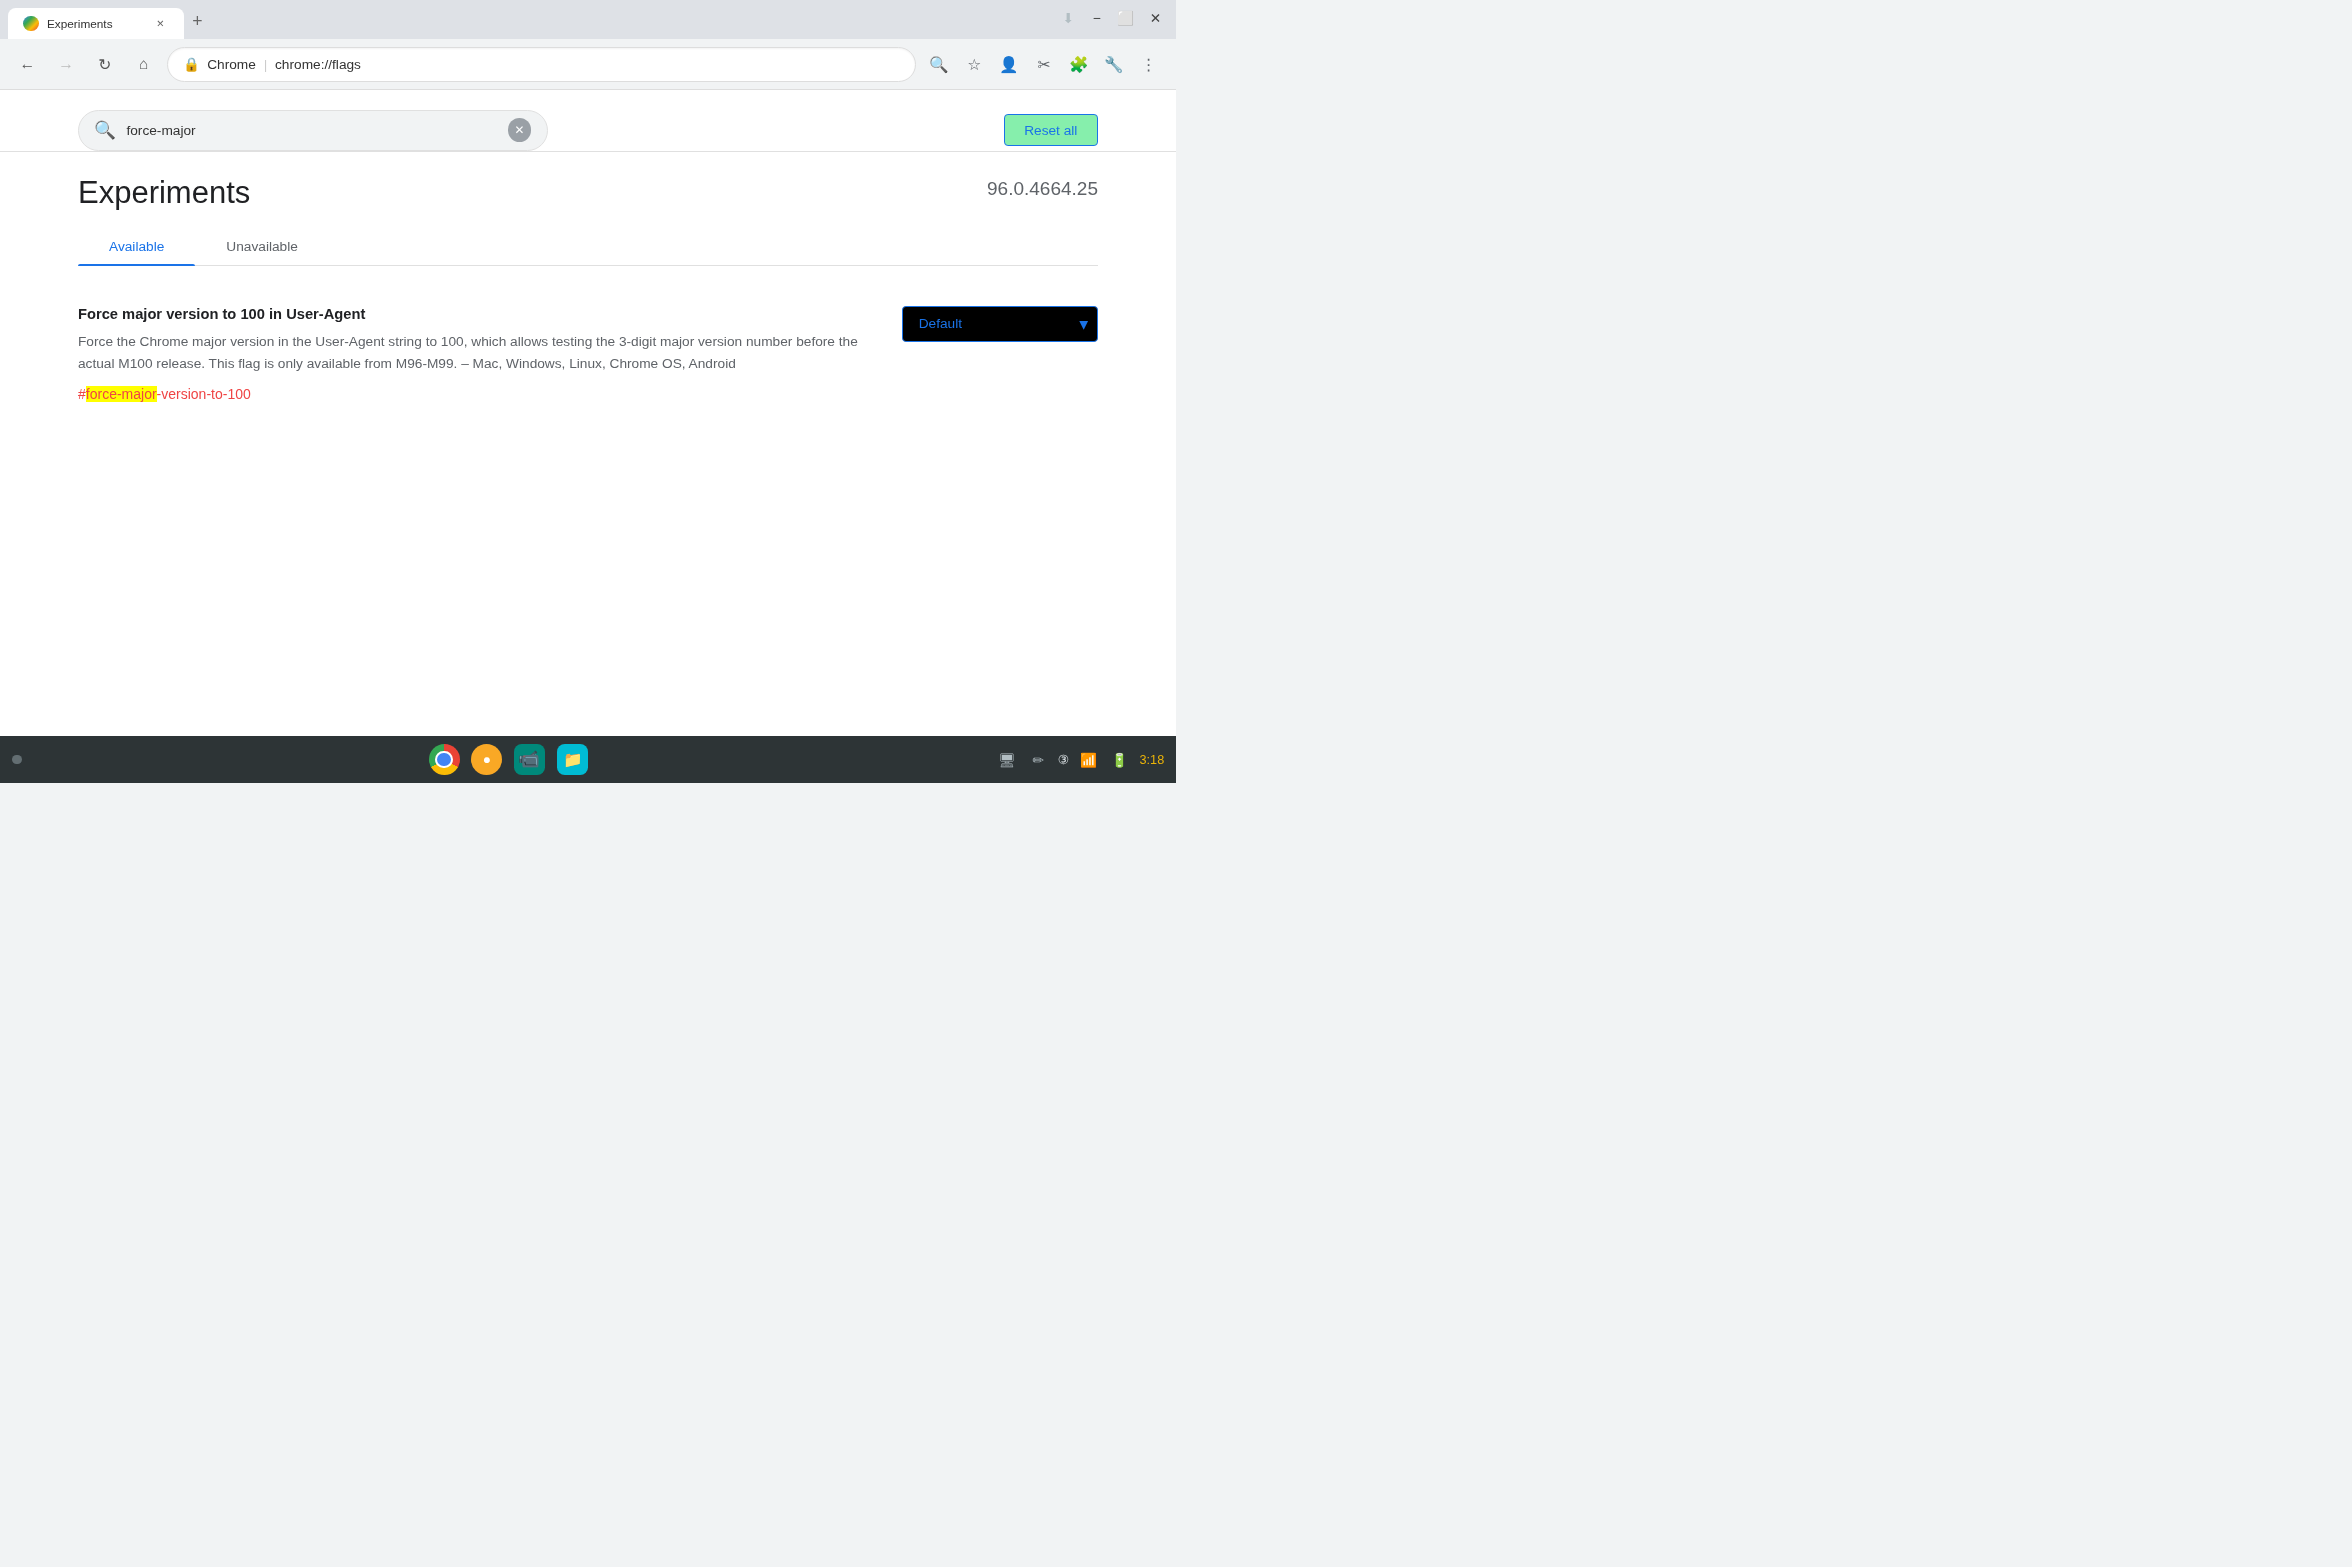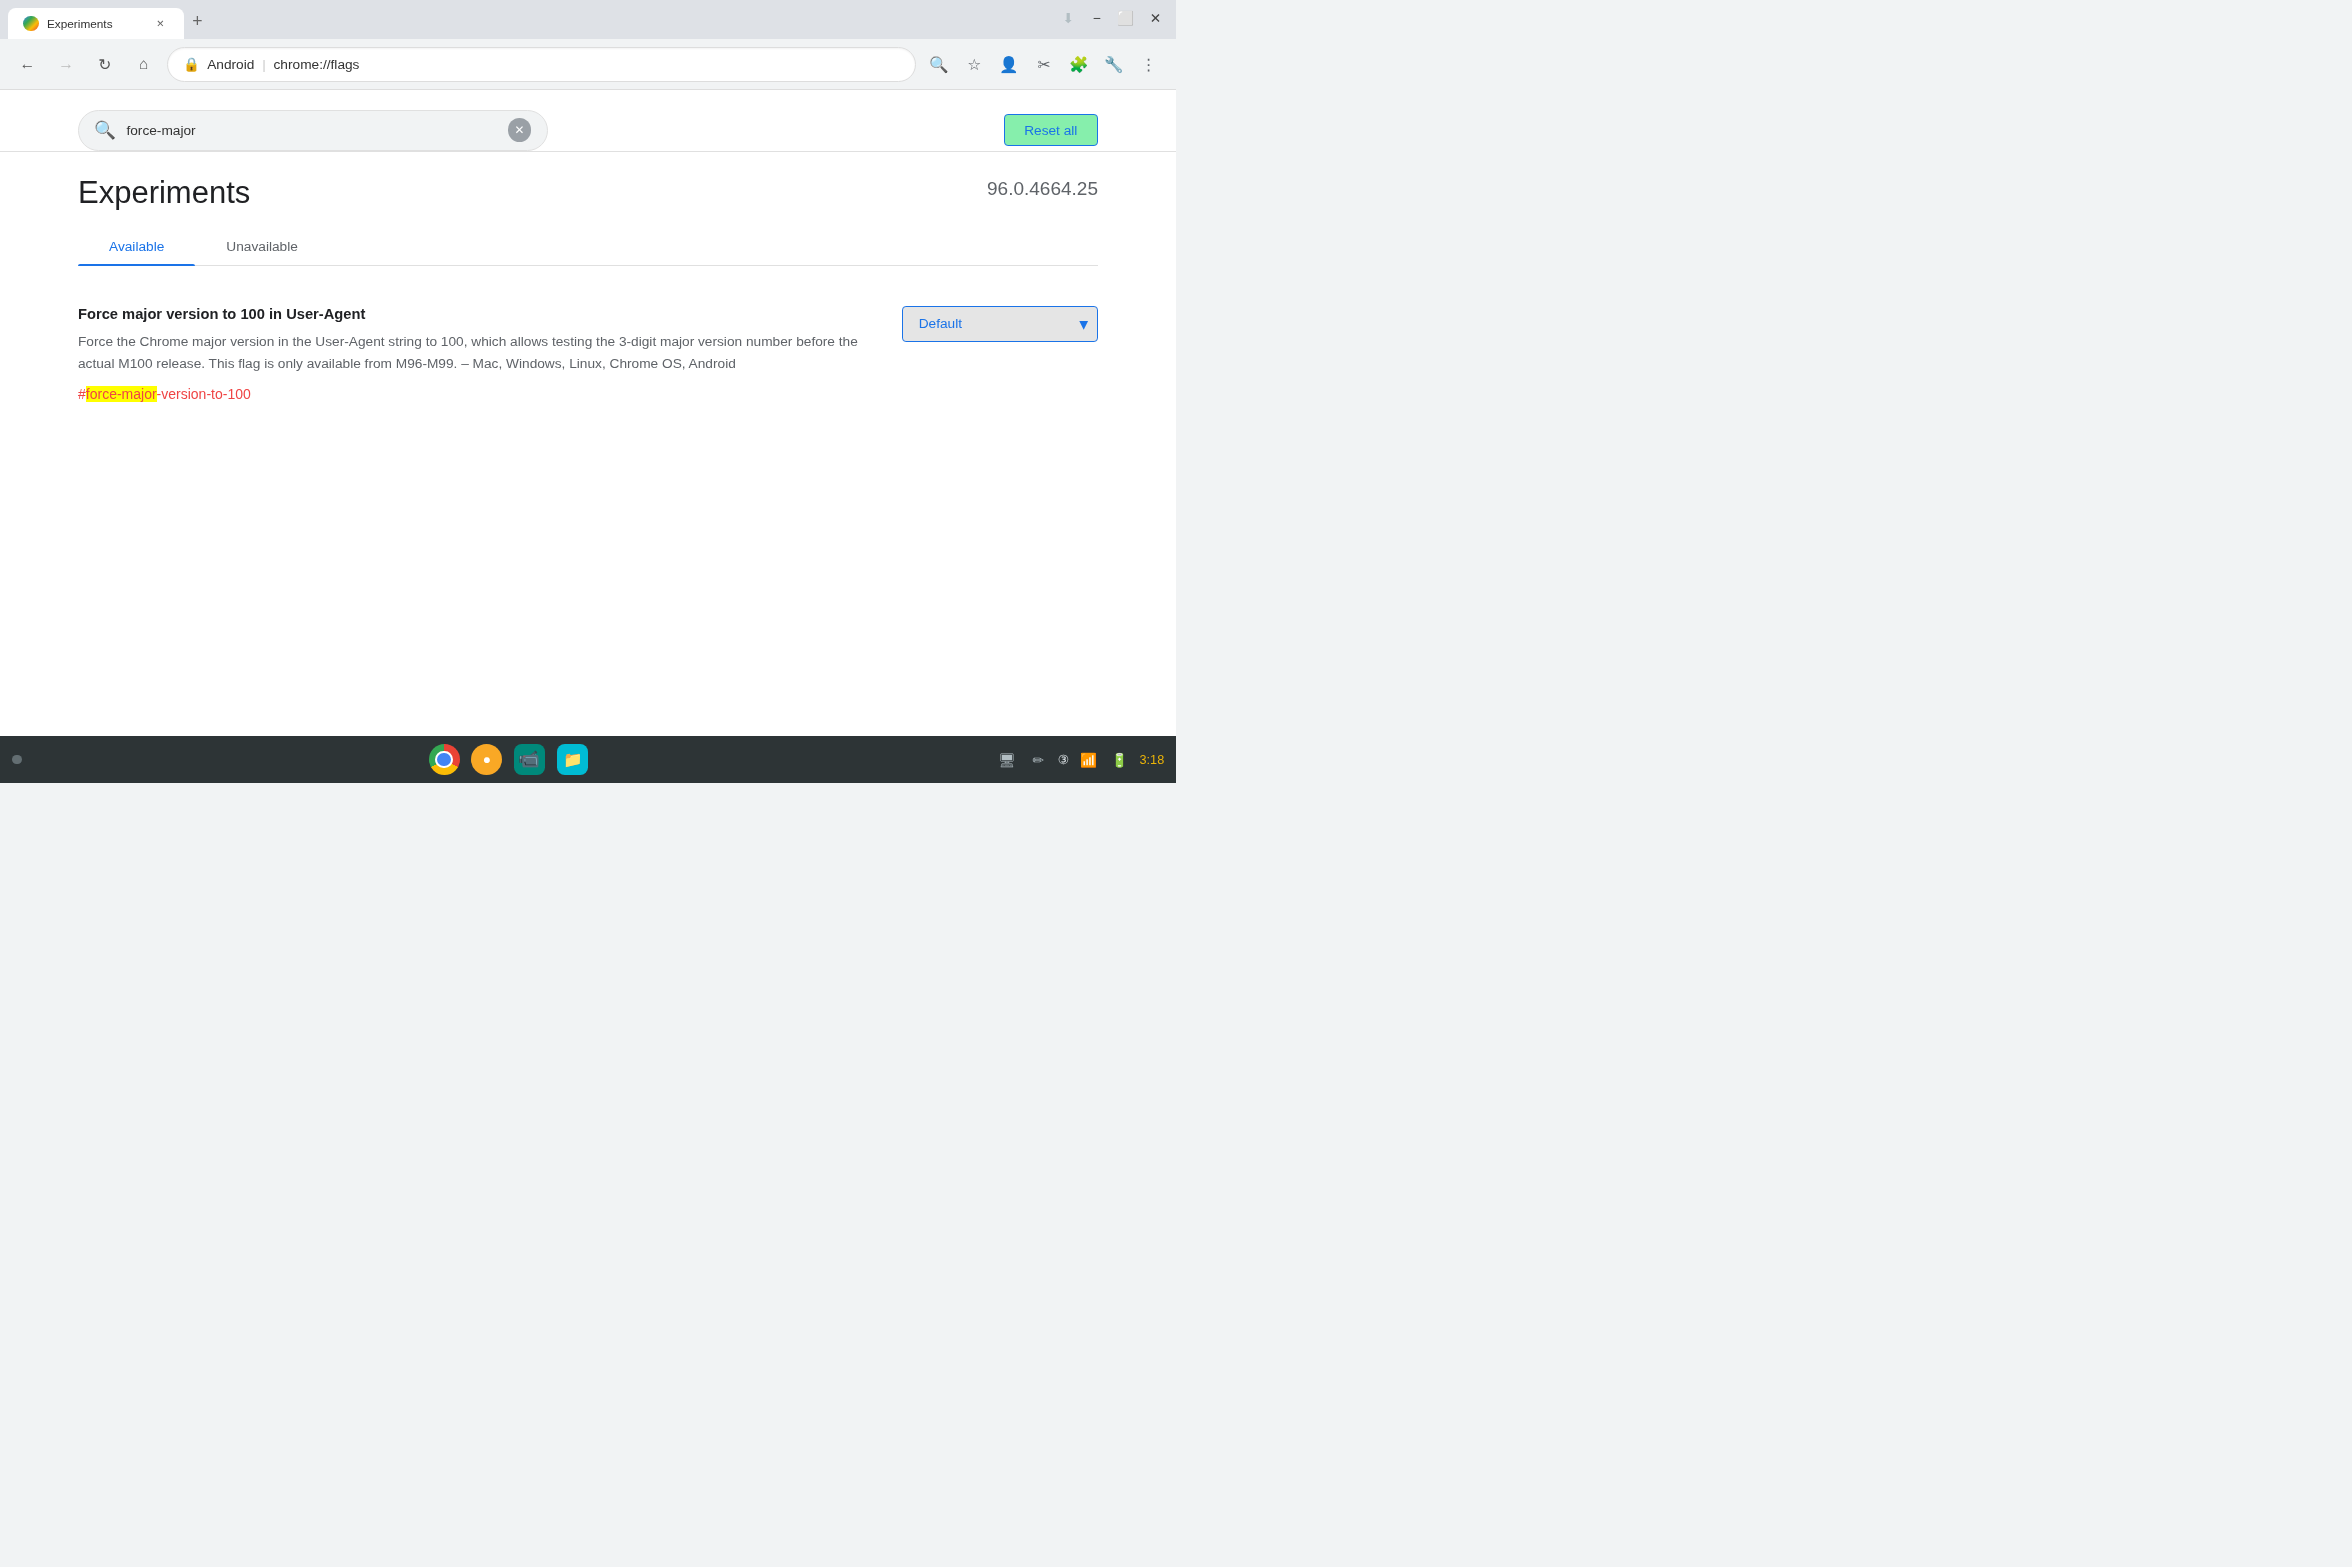--- a/index.html
+++ b/index.html
@@ -226,21 +226,21 @@
 
     
     .flag-dropdown {
       position: relative;
       min-width: 196px;
     }
     .dropdown-select {
       border: 1px solid #1a73e8;
       border-radius: 3.9px;
       padding: 9.8px 35px 9.8px 15.7px;
-      background: #e5e5e5;
+      background: #000000;
       font-size: 13.7px;
       color: #1a73e8;
       cursor: pointer;
       appearance: none;
       -webkit-appearance: none;
       width: 100%;
       outline: none;
     }
     .dropdown-arrow {
       position: absolute;
@@ -341,21 +341,21 @@
   </div>
 </div>
 
 <div class="toolbar">
   <button class="nav-btn">←</button>
   <button class="nav-btn" disabled="">→</button>
   <button class="nav-btn">↻</button>
   <button class="nav-btn">⌂</button>
   <div class="address-bar">
     <span class="site-icon">🔒</span>
-    <span>Android</span>
+    <span>Chrome</span>
     <span class="separator">|</span>
     <span>chrome://flags</span>
   </div>
   <div class="toolbar-icons">
     <div class="toolbar-icon">🔍</div>
     <div class="toolbar-icon">☆</div>
     <div class="toolbar-icon">👤</div>
     <div class="toolbar-icon">✂</div>
     <div class="toolbar-icon">🧩</div>
     <div class="toolbar-icon">🔧</div>

